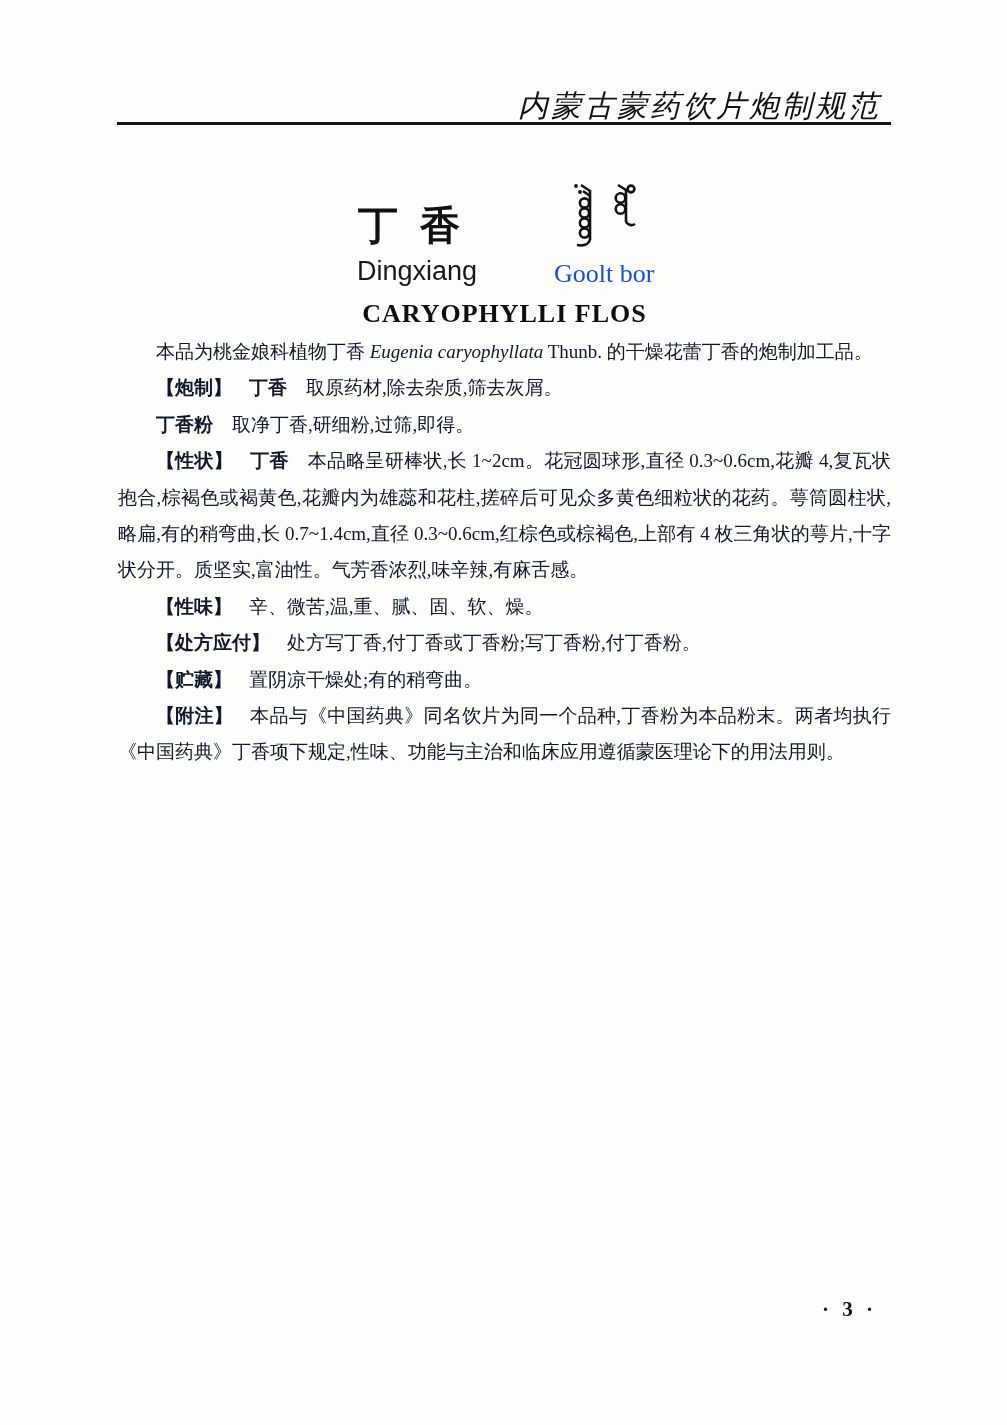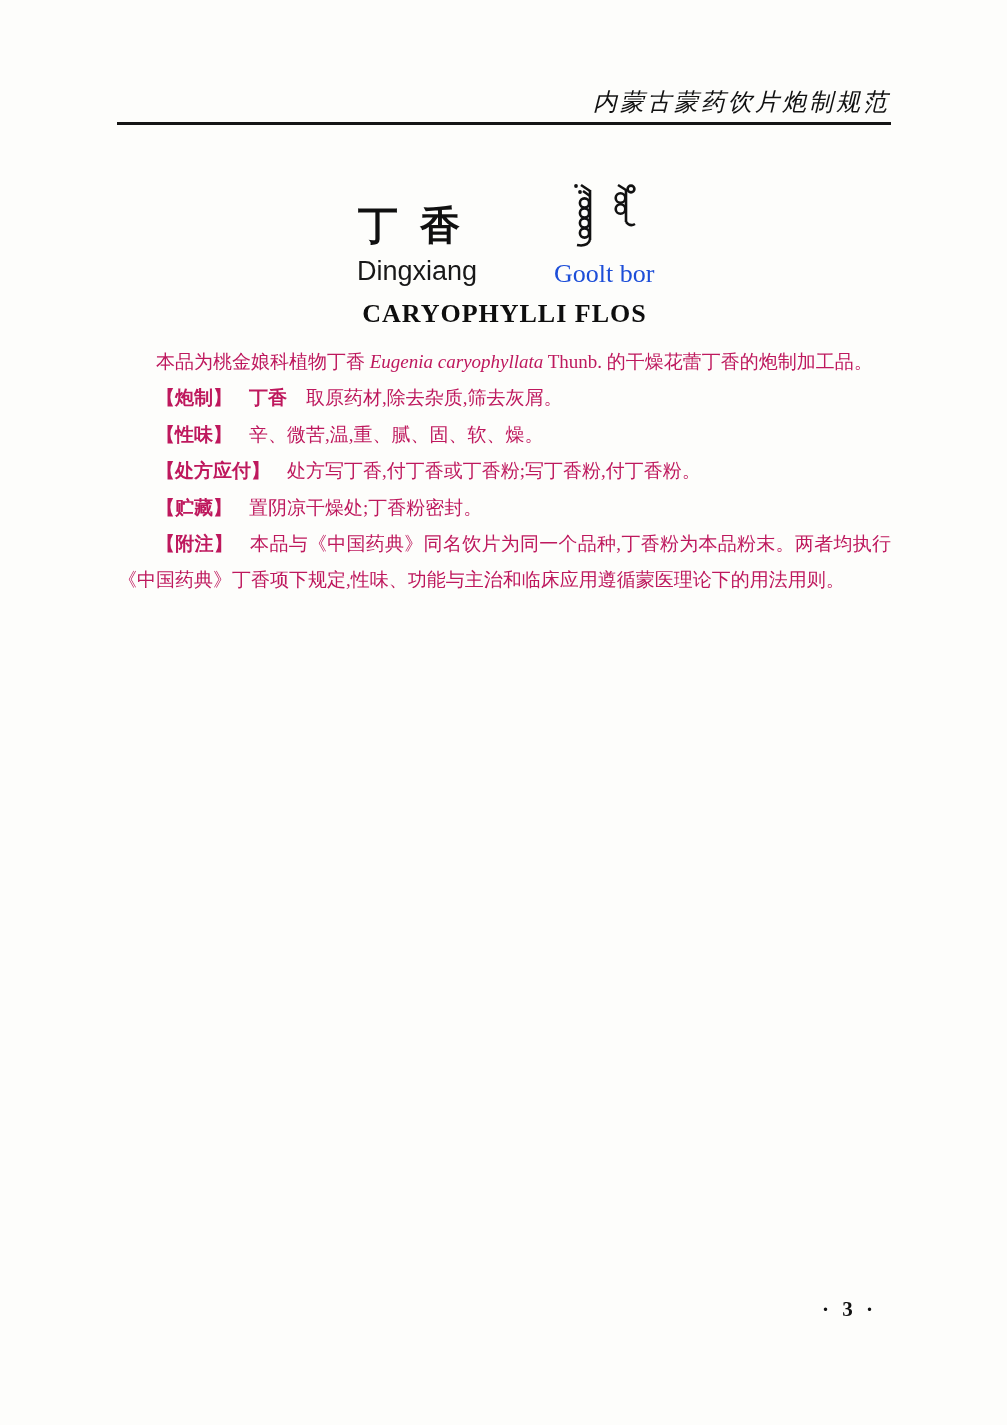--- a/index.html
+++ b/index.html
@@ -9,22 +9,22 @@
     position: relative;
     font-family: "Liberation Serif", "DejaVu Serif", serif;
     color: #141414;
     overflow: hidden;
   }
   .page { position: absolute; inset: 0; }
 
   
   .running-header {
     position: absolute;
-    top: 86px; right: 117px;
-    font-size: 24px;
+    top: 86px; right: 126px;
+    font-size: 30px;
     letter-spacing: 3px;
     font-style: italic;
     color: #111;
     white-space: nowrap;
   }
   .header-rule {
     position: absolute;
     top: 122px; left: 117px; width: 774px; height: 3px;
     background: #151515;
   }
@@ -64,25 +64,25 @@
     text-align: center;
     font-size: 26px;
     font-weight: 700;
     letter-spacing: 1px;
     color: #0e0e0e;
   }
 
   
   .body-text {
     position: absolute;
-    left: 118px; top: 344px; width: 773px;
+    left: 118px; top: 334px; width: 773px;
     font-size: 19px;
     line-height: 36.4px;
     text-align: justify;
-    color: #be185d;
+    color: #0f172a;
   }
   .body-text p {
     margin: 0;
     text-indent: 2em;
   }
   .lbl { font-weight: 700; margin-right: 17px; }
   .sub { font-weight: 700; margin-right: 19px; }
   .species { font-style: italic; }
 
   
@@ -135,30 +135,32 @@
   <div class="title-pinyin">Dingxiang</div>
   <div class="title-mong-latin">Goolt bor</div>
   <div class="title-latin">CARYOPHYLLI FLOS</div>
 
   <div class="body-text">
 
     <p><span>本品为桃金娘科植物丁香 </span><span class="species">Eugenia caryophyllata</span><span> Thunb. 的干燥花蕾丁香的炮制加工品。</span></p>
 
     <p><span class="lbl">【炮制】</span><span class="sub">丁香</span><span>取原药材,除去杂质,筛去灰屑。</span></p>
 
+    <p><span class="sub">丁香粉</span><span>取净丁香,研细粉,过筛,即得。</span></p>
 
+    <p><span class="lbl">【性状】</span><span class="sub">丁香</span><span>本品略呈研棒状,长 1~2cm。花冠圆球形,直径 0.3~0.6cm,花瓣 4,复瓦状抱合,棕褐色或褐黄色,花瓣内为雄蕊和花柱,搓碎后可见众多黄色细粒状的花药。萼筒圆柱状,略扁,有的稍弯曲,长 0.7~1.4cm,直径 0.3~0.6cm,红棕色或棕褐色,上部有 4 枚三角状的萼片,十字状分开。质坚实,富油性。气芳香浓烈,味辛辣,有麻舌感。</span></p>
 
 
     <p><span class="lbl">【性味】</span><span>辛、微苦,温,重、腻、固、软、燥。</span></p>
 
 
 
     <p><span class="lbl">【处方应付】</span><span>处方写丁香,付丁香或丁香粉;写丁香粉,付丁香粉。</span></p>
 
-    <p><span class="lbl">【贮藏】</span><span>置阴凉干燥处;丁香粉密封。</span></p>
+    <p><span class="lbl">【贮藏】</span><span>置阴凉干燥处;有的稍弯曲。</span></p>
 
     <p><span class="lbl">【附注】</span><span>本品与《中国药典》同名饮片为同一个品种,丁香粉为本品粉末。两者均执行《中国药典》丁香项下规定,性味、功能与主治和临床应用遵循蒙医理论下的用法用则。</span></p>
 
   </div>
 
   <div class="page-number">· 3 ·</div>
 
 </div>
 
 </body></html>

